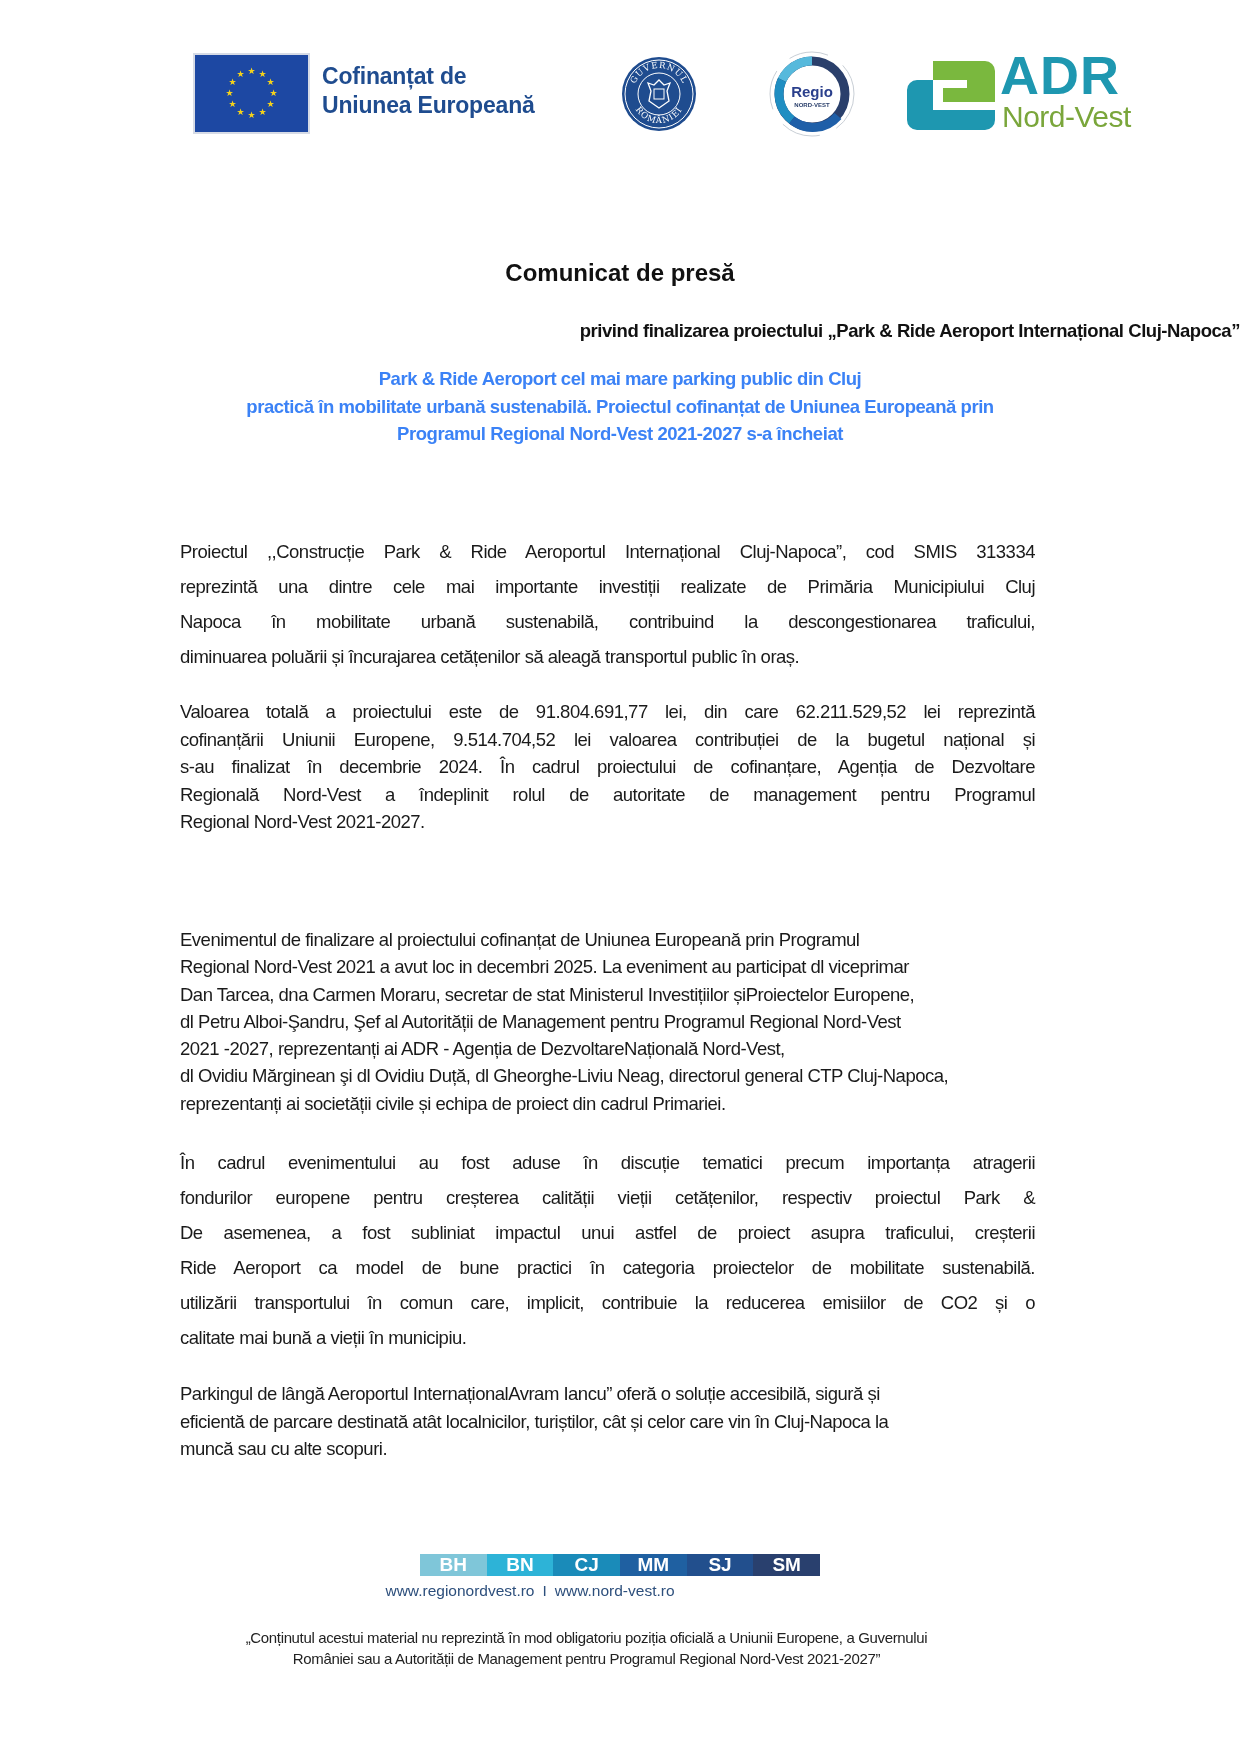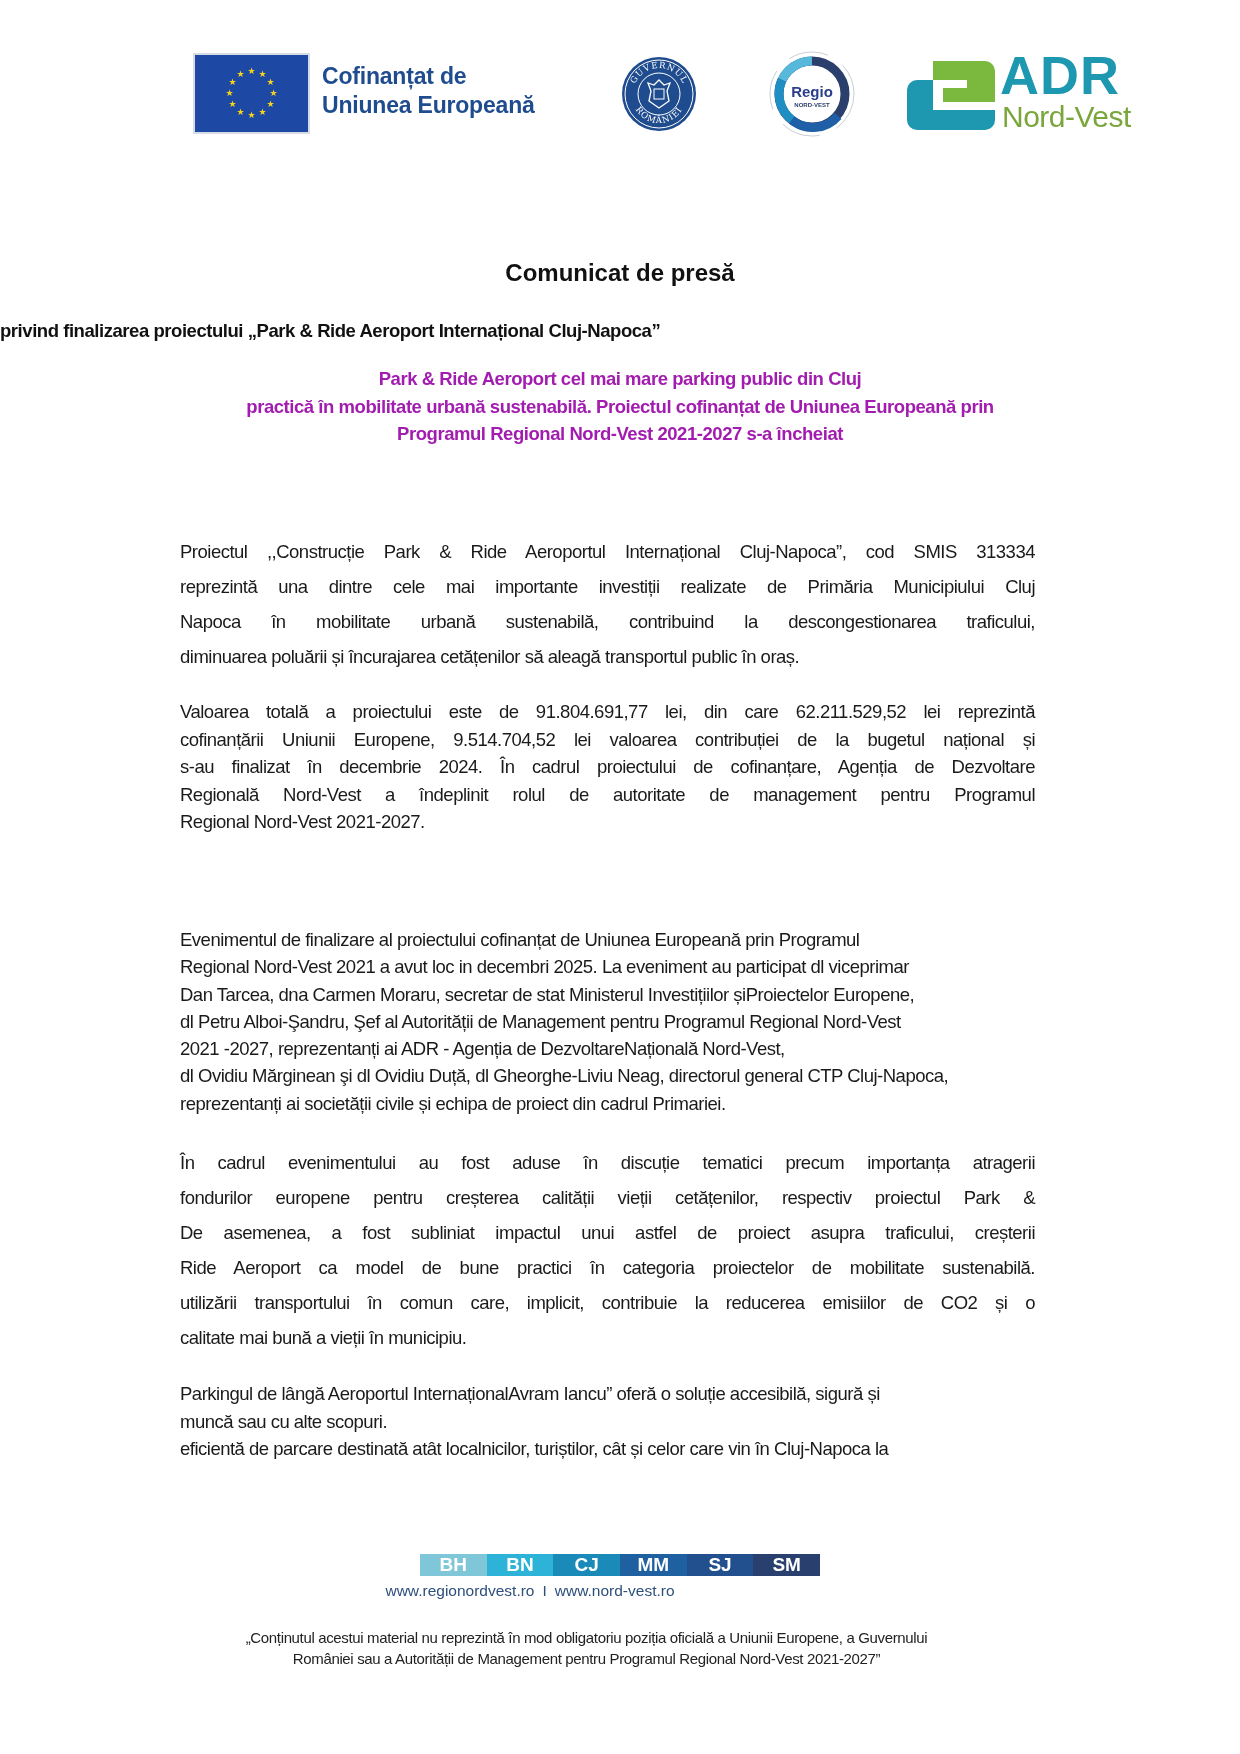--- a/index.html
+++ b/index.html
@@ -13,22 +13,22 @@
   .eu-flag svg { width: 100%; height: 100%; display: block; }
   .eu-text { left: 322px; top: 62px; color: #1f4c8f; font-weight: bold; font-size: 23px; line-height: 29px; letter-spacing: -0.2px; }
   .gov-seal { left: 620px; top: 55px; width: 78px; height: 78px; }
   .regio { left: 768px; top: 50px; width: 88px; height: 88px; }
   .adr-symbol { left: 905px; top: 58px; width: 92px; height: 74px; }
   .adr-text { left: 1000px; top: 48px; color: #1e97b0; font-weight: bold; font-size: 54px; line-height: 54px; letter-spacing: 1px; }
   .adr-sub { left: 1002px; top: 102px; color: #7aa63b; font-size: 30px; line-height: 30px; letter-spacing: -0.5px; }
 
   
   .title { left: 0; width: 1240px; top: 258px; text-align: center; font-weight: bold; font-size: 24px; line-height: 30px; color: #111; }
-  .subtitle { left: 0; width: 1240px; top: 319px; text-align: left; font-weight: bold; font-size: 18.5px; line-height: 24px; color: #111; letter-spacing: -0.45px; }
-  .head-lines { left: 150px; width: 940px; top: 365px; text-align: center; font-weight: bold; font-size: 18.5px; line-height: 27.5px; color: #a21caf; letter-spacing: -0.45px; }
+  .subtitle { left: 0; width: 1240px; top: 319px; text-align: right; font-weight: bold; font-size: 18.5px; line-height: 24px; color: #111; letter-spacing: -0.45px; }
+  .head-lines { left: 150px; width: 940px; top: 365px; text-align: center; font-weight: bold; font-size: 18.5px; line-height: 27.5px; color: #3b82f6; letter-spacing: -0.45px; }
   .head-lines div { white-space: nowrap; }
 
   
   .para { left: 180px; width: 855px; font-size: 18.5px; color: #1a1a1a; letter-spacing: -0.5px; }
   .para .ln { white-space: nowrap; text-align: justify; text-align-last: justify; overflow: visible; }
   .para .ln.last { text-align-last: left; }
   .p1 { top: 534px; line-height: 35px; }
   .p2 { top: 698px; line-height: 27.5px; }
   .p3 { top: 926px; line-height: 27.3px; }
   .p3 .ln { text-align-last: left; }
@@ -145,22 +145,22 @@
   <div class="ln">În cadrul evenimentului au fost aduse în discuție tematici precum importanța atragerii</div>
   <div class="ln">fondurilor europene pentru creșterea calității vieții cetățenilor, respectiv proiectul Park &amp;</div>
   <div class="ln">De asemenea, a fost subliniat impactul unui astfel de proiect asupra traficului, creșterii</div>
   <div class="ln">Ride Aeroport ca model de bune practici în categoria proiectelor de mobilitate sustenabilă.</div>
   <div class="ln">utilizării transportului în comun care, implicit, contribuie la reducerea emisiilor de CO2 și o</div>
   <div class="ln last">calitate mai bună a vieții în municipiu.</div>
 </div>
 
 <div class="abs para p5">
   <div class="ln">Parkingul de lângă Aeroportul InternaționalAvram Iancu” oferă o soluție accesibilă, sigură și</div>
+  <div class="ln">eficientă de parcare destinată atât localnicilor, turiștilor, cât și celor care vin în Cluj-Napoca la</div>
   <div class="ln">muncă sau cu alte scopuri.</div>
-  <div class="ln">eficientă de parcare destinată atât localnicilor, turiștilor, cât și celor care vin în Cluj-Napoca la</div>
 </div>
 
 <div class="abs county-bar">
   <div class="seg" style="background:#7fc6d9">BH</div>
   <div class="seg" style="background:#2db3d7">BN</div>
   <div class="seg" style="background:#1a8bb9">CJ</div>
   <div class="seg" style="background:#1f60a1">MM</div>
   <div class="seg" style="background:#224f8d">SJ</div>
   <div class="seg" style="background:#29406e">SM</div>
 </div>

